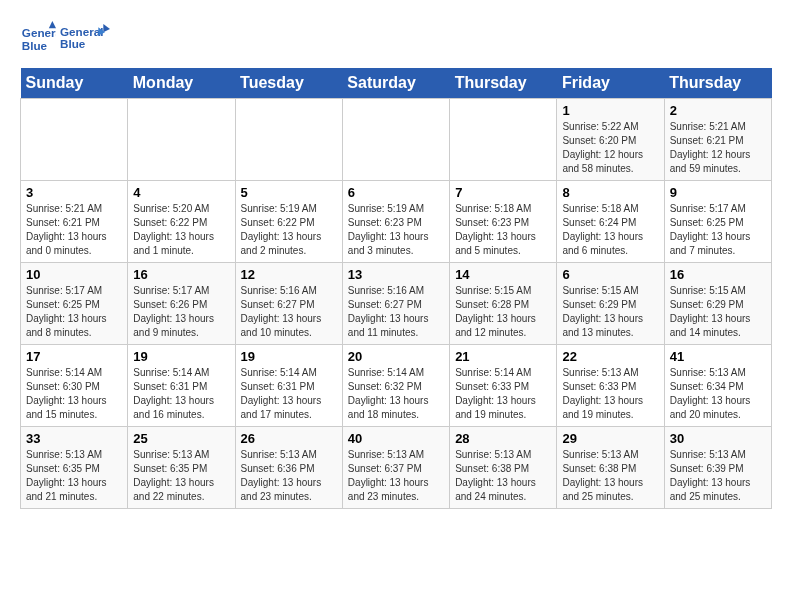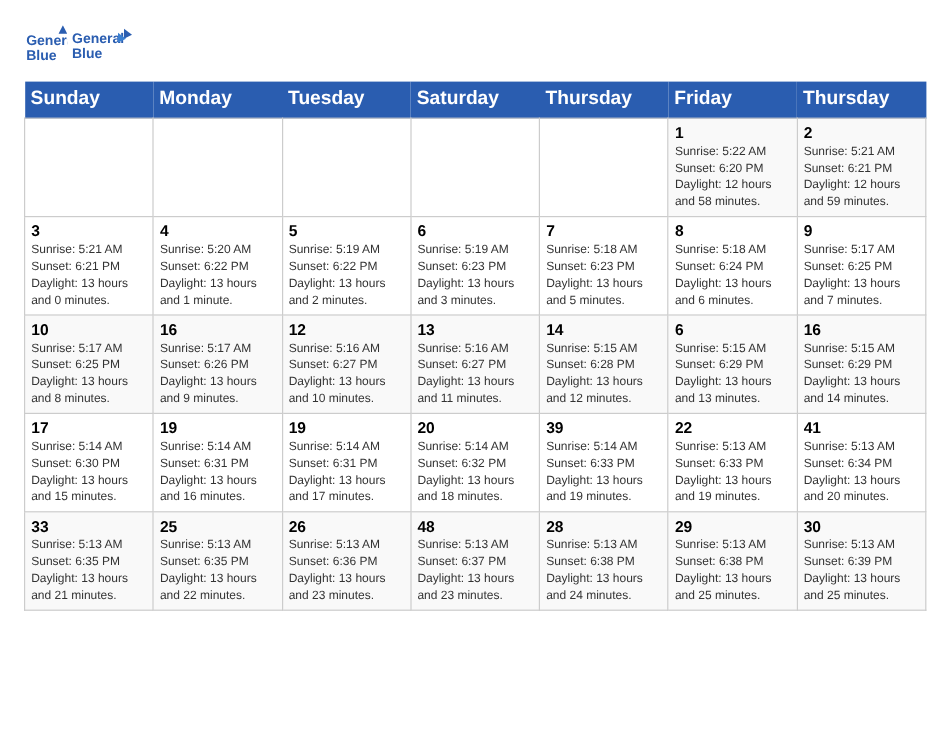--- a/index.html
+++ b/index.html
@@ -243,21 +243,21 @@
 Sunset: 6:31 PM
 Daylight: 13 hours and 17 minutes.</div>
         </td>
         <td>
           <span class="day-number">20</span>
           <div class="day-detail" style="white-space: pre-line;">Sunrise: 5:14 AM
 Sunset: 6:32 PM
 Daylight: 13 hours and 18 minutes.</div>
         </td>
         <td>
-          <span class="day-number">39</span>
+          <span class="day-number">21</span>
           <div class="day-detail" style="white-space: pre-line;">Sunrise: 5:14 AM
 Sunset: 6:33 PM
 Daylight: 13 hours and 19 minutes.</div>
         </td>
         <td>
           <span class="day-number">22</span>
           <div class="day-detail" style="white-space: pre-line;">Sunrise: 5:13 AM
 Sunset: 6:33 PM
 Daylight: 13 hours and 19 minutes.</div>
         </td>
@@ -281,21 +281,21 @@
 Sunset: 6:35 PM
 Daylight: 13 hours and 22 minutes.</div>
         </td>
         <td>
           <span class="day-number">26</span>
           <div class="day-detail" style="white-space: pre-line;">Sunrise: 5:13 AM
 Sunset: 6:36 PM
 Daylight: 13 hours and 23 minutes.</div>
         </td>
         <td>
-          <span class="day-number">48</span>
+          <span class="day-number">40</span>
           <div class="day-detail" style="white-space: pre-line;">Sunrise: 5:13 AM
 Sunset: 6:37 PM
 Daylight: 13 hours and 23 minutes.</div>
         </td>
         <td>
           <span class="day-number">28</span>
           <div class="day-detail" style="white-space: pre-line;">Sunrise: 5:13 AM
 Sunset: 6:38 PM
 Daylight: 13 hours and 24 minutes.</div>
         </td>

